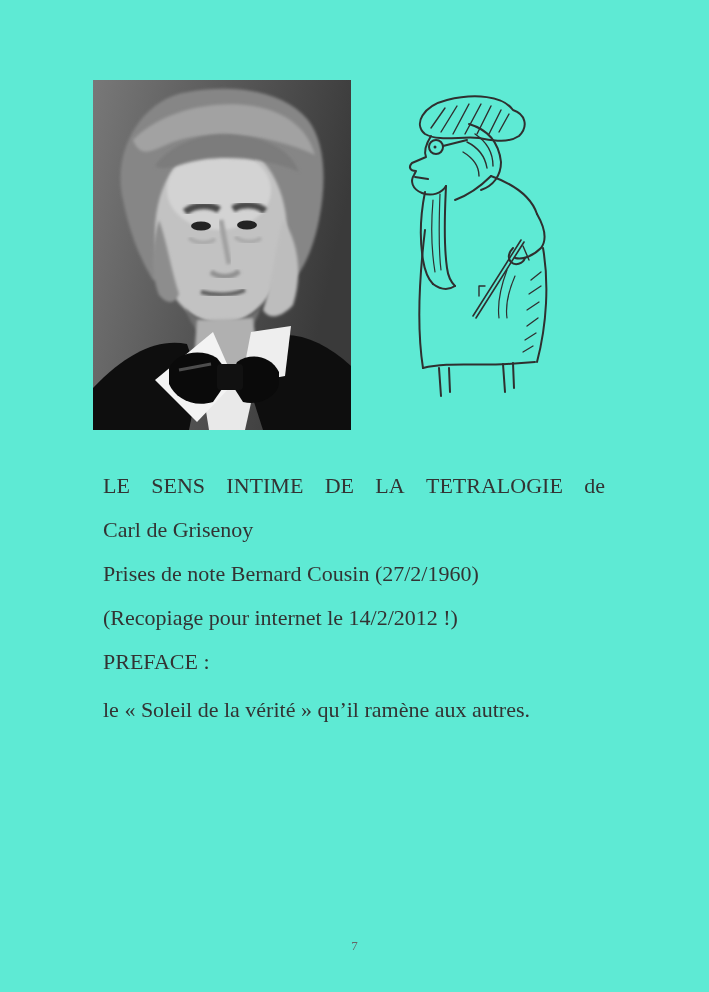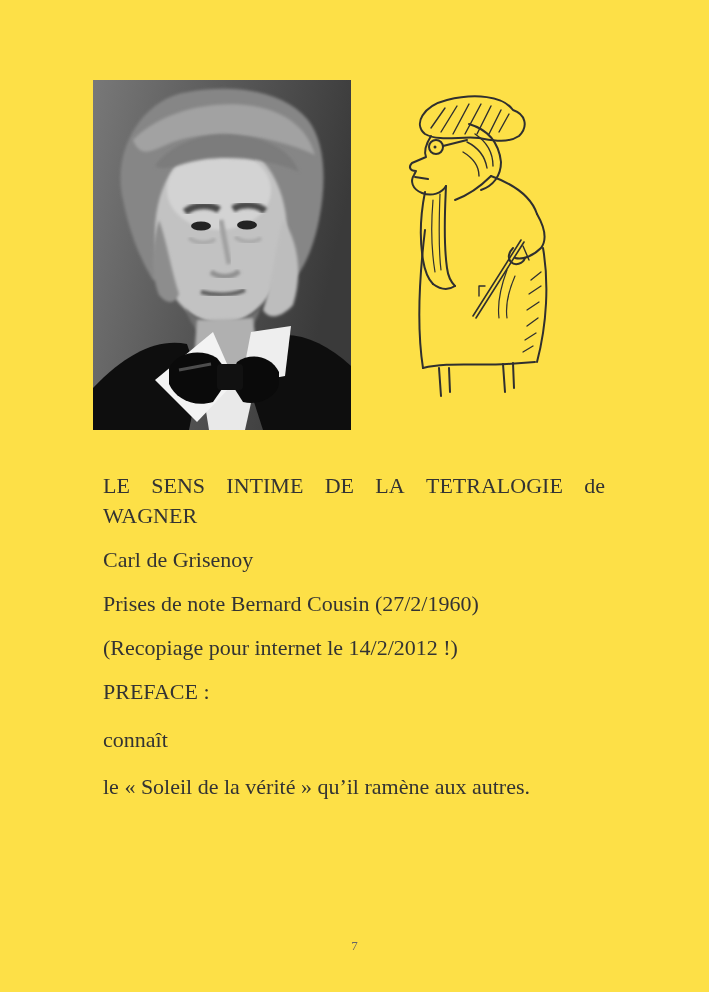--- a/index.html
+++ b/index.html
@@ -7,21 +7,21 @@
     padding: 0;
     width: 709px;
     height: 992px;
     background: #ffffff;
     font-family: "Liberation Serif", "DejaVu Serif", serif;
   }
   .page {
     position: relative;
     width: 709px;
     height: 992px;
-    background: #fde047;
+    background: #5eead4;
     overflow: hidden;
   }
   figure { margin: 0; padding: 0; }
   .photo-fig {
     position: absolute;
     left: 93px; top: 80px;
     width: 258px; height: 350px;
   }
   .drawing-fig {
     position: absolute;
@@ -161,27 +161,25 @@
     <p>
       <span data-justify="true">
           <span>LE</span>
           <span>SENS</span>
           <span>INTIME</span>
           <span>DE</span>
           <span>LA</span>
           <span>TETRALOGIE</span>
           <span>de</span>
         </span>
-      <span style="display:block;">WAGNER</span>
     </p>
     <p class="bold">Carl de Grisenoy</p>
     <p class="bold">Prises de note Bernard Cousin (27/2/1960)</p>
     <p>(Recopiage pour internet le 14/2/2012 !)</p>
     <p class="bold gap-medium">PREFACE :</p>
     <p class="gap-body">
-      <span style="display:block;">connaît</span>
     </p>
     <p>le « Soleil de la vérité » qu’il ramène aux autres.</p>
   </div>
 
   <div class="footer">7</div>
 
 </div>
 
 </body></html>

